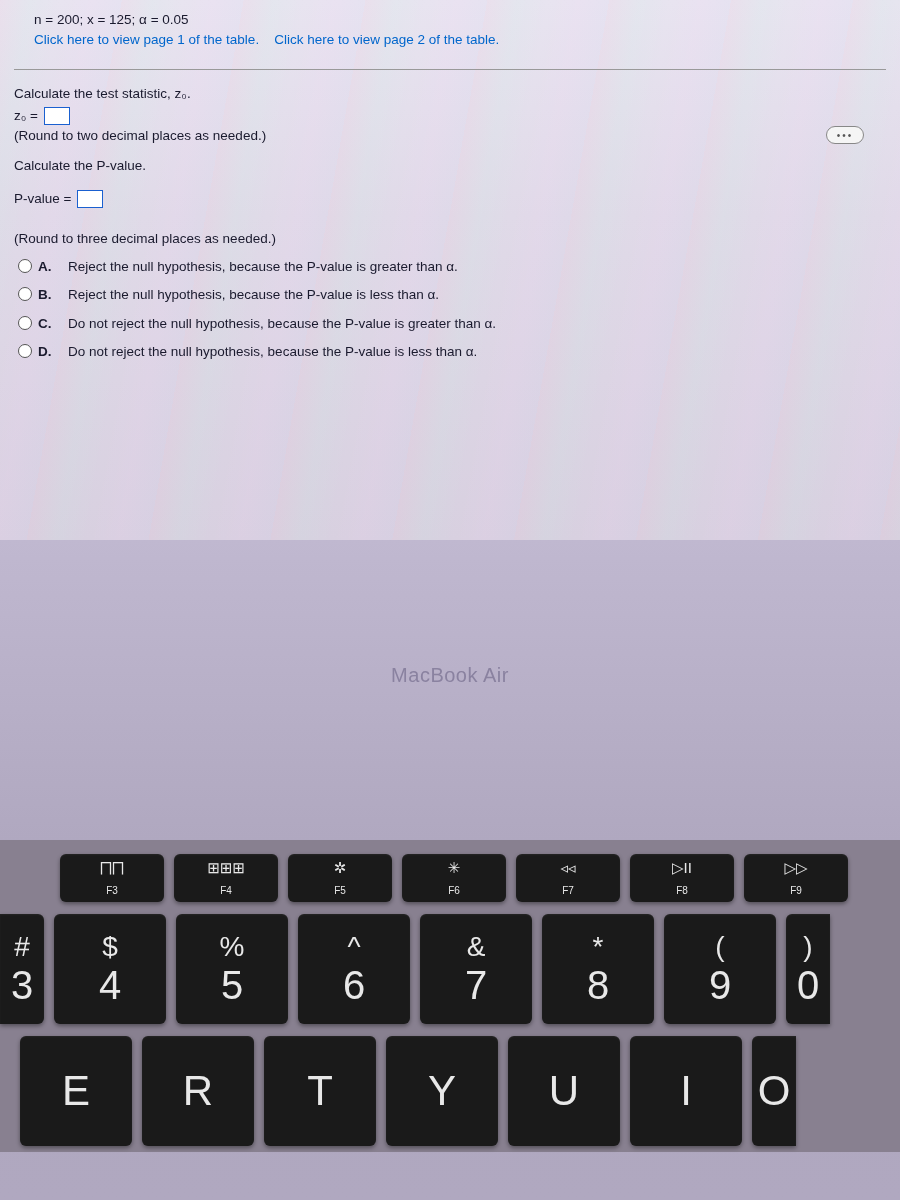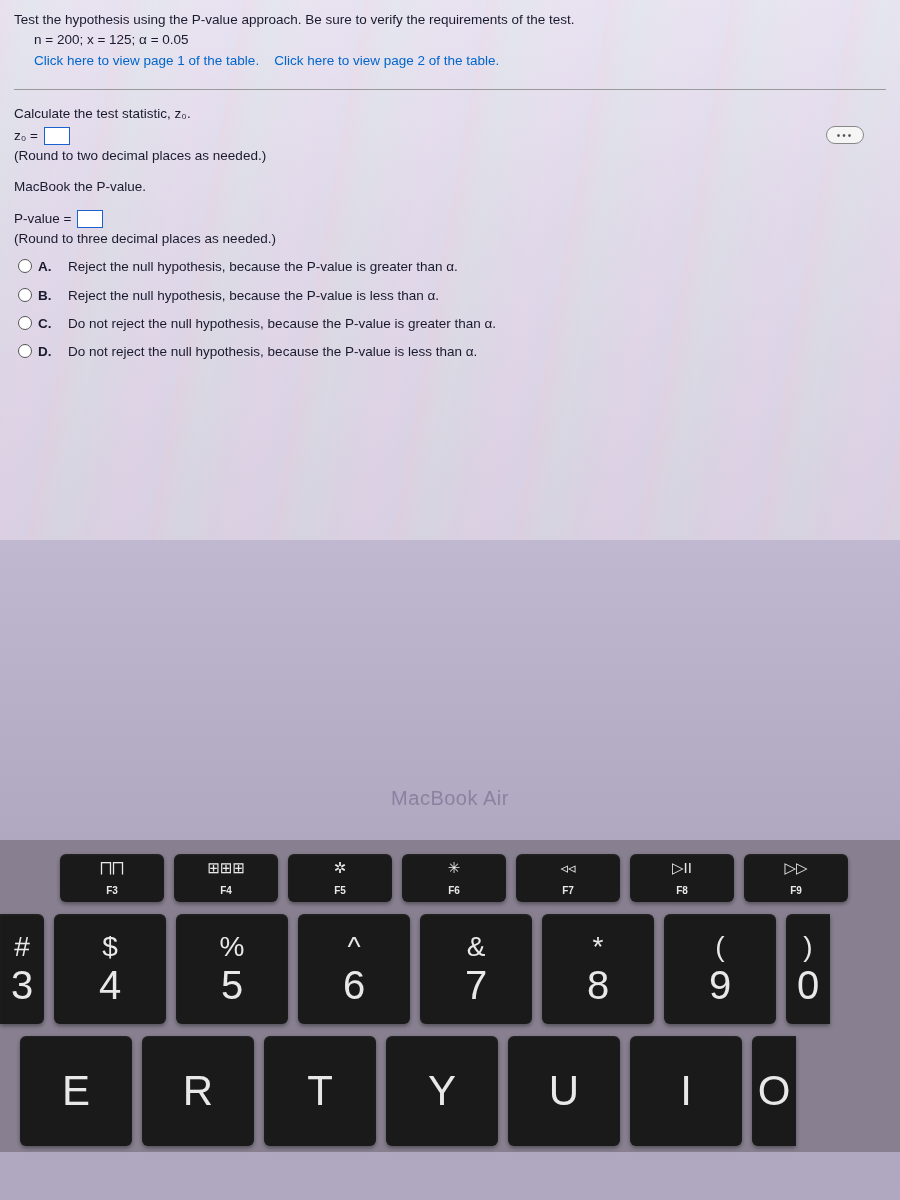--- a/index.html
+++ b/index.html
@@ -91,21 +91,21 @@
   .below-screen {
     height: 660px;
     background: linear-gradient(180deg, #a8a0b8 0%, #aca4bc 15%, #b0a8c0 100%);
     position: relative;
   }
   .bezel {
     height: 300px;
     background: linear-gradient(180deg, #c0b8d0 0%, #b0a8c0 100%);
     position: relative;
     display: flex;
-    align-items: flex-end;
+    align-items: center;
     justify-content: center;
     padding-bottom: 30px;
   }
   .macbook-label {
     color: #8a82a0;
     font-size: 20px;
     font-weight: 300;
     letter-spacing: 0.5px;
   }
   .keyboard {
@@ -133,21 +133,21 @@
     font-family: -apple-system, Helvetica, Arial, sans-serif;
   }
   .fn-key {
     width: 104px;
     height: 48px;
     font-size: 10px;
     justify-content: space-between;
     padding: 6px 0;
   }
   .fn-key .icon { font-size: 15px; line-height: 1; }
-  .fn-key .label { font-size: 10px; font-weight: bold; }
+  .fn-key .label { font-size: 10px; }
   .num-key {
     width: 112px;
     height: 110px;
     font-size: 36px;
     gap: 4px;
   }
   .num-key .sym { font-size: 28px; line-height: 1; }
   .num-key .num { font-size: 40px; line-height: 1; }
   .letter-key {
     width: 112px;
@@ -163,41 +163,40 @@
     width: 30px;
     border-top-left-radius: 0;
     border-bottom-left-radius: 0;
   }
 </style>
 </head>
 <body>
 
 <div class="screen-area">
   <div class="content">
-    <div>Test the hypothesis using the P-value approach. Be sure to verify the requirements of the test.</div>
     <div class="indent">
       <div>n = 200; x = 125; α = 0.05</div>
       <div>
         <span class="link">Click here to view page 1 of the table.</span>
         &nbsp;&nbsp;
         <span class="link">Click here to view page 2 of the table.</span>
       </div>
     </div>
 
     <hr class="hr">
 
     <div style="margin-bottom:2px">Calculate the test statistic, z₀.</div>
     <div style="margin-bottom:0">
       <span>z₀ =</span>
       <span class="input-box"></span>
     </div>
     <div style="margin-bottom:10px">(Round to two decimal places as needed.)</div>
 
-    <div style="margin-bottom:12px">MacBook the P-value.</div>
-    <div style="margin-bottom:0">
+    <div style="margin-bottom:12px">Calculate the P-value.</div>
+    <div style="margin-bottom:20px">
       <span>P-value =</span>
       <span class="input-box"></span>
     </div>
     <div style="">(Round to three decimal places as needed.)</div>
 
 
     <div class="mc-option">
       <span class="radio"></span>
       <span class="opt-label">A.</span>
       <span>Reject the null hypothesis, because the P-value is greater than α.</span>

